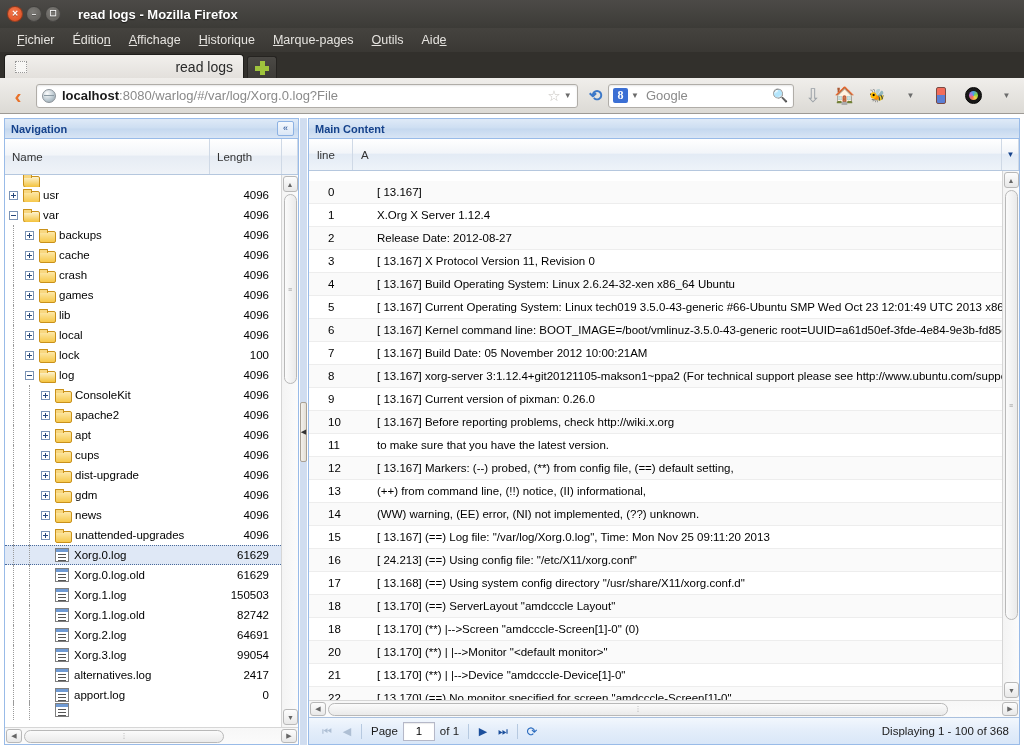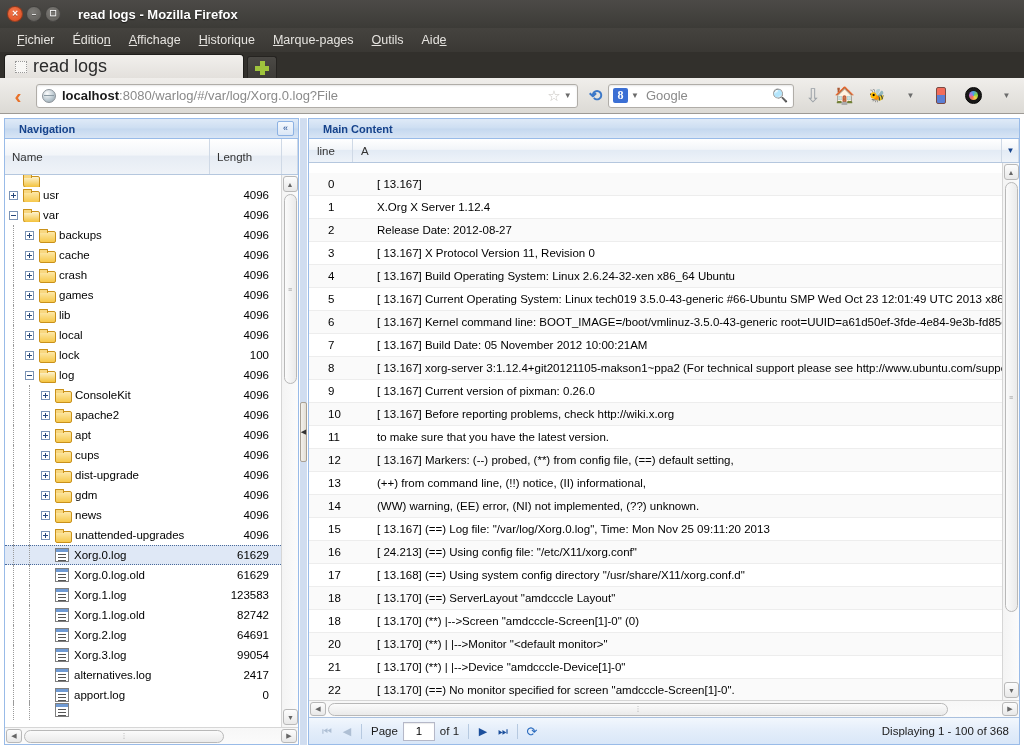--- a/index.html
+++ b/index.html
@@ -59,22 +59,23 @@
   }
   .tab {
     height: 24px;
     background: linear-gradient(to bottom, #f2f0ed, #e3e0dc);
     border: 1px solid #1f1e1b;
     border-bottom: none;
     border-radius: 4px 4px 0 0;
     display: flex; align-items: center;
     padding: 0 10px;
     min-width: 240px;
-    font-size: 18px;
+    font-size: 14px;
     color: #2a2a2a;
+    justify-content: space-between;
   }
   .tab-favicon {
     width: 12px; height: 12px;
     border: 1px dotted #999;
     margin-right: 6px;
     background: #f7f6f4;
   }
   .newtab {
     width: 30px; height: 22px;
     background: linear-gradient(to bottom, #4b4945, #3d3b37);
@@ -194,21 +195,21 @@
   .panel {
     border: 1px solid #99bbe8;
     background: #fff;
     display: flex; flex-direction: column;
   }
   .panel-header {
     height: 20px;
     background: linear-gradient(to bottom, #dfeaf7 0%, #cddef2 48%, #c5d8ef 52%, #d8e5f5 100%);
     border-bottom: 1px solid #99bbe8;
     display: flex; align-items: center; justify-content: space-between;
-    padding: 0 4px 0 14px;
+    padding: 0 4px 0 6px;
   }
   .panel-title {
     font-size: 11px; font-weight: bold; color: #15428b;
   }
   .collapse-btn {
     width: 17px; height: 15px;
     border: 1px solid #8db2e3;
     border-radius: 2px;
     background: linear-gradient(to bottom,#f4f8fd,#dcе8f7);
     background: linear-gradient(to bottom,#f4f8fd,#dbe7f6);
@@ -372,21 +373,21 @@
     background: linear-gradient(to right, #f3f1ec, #e2ded5);
     border: 1px solid #a9a195;
     border-radius: 2px;
     display:flex; align-items:center; justify-content:center;
     font-size: 7px; color:#333;
   }
 
   
   .main-panel { flex: 1; }
   .main-grid-head {
-    height: 24px;
+    height: 32px;
     display: flex;
     background: linear-gradient(to bottom, #ffffff 0%, #f2f5f9 45%, #e3ebf5 50%, #eef3f9 100%);
     border-bottom: 1px solid #b5c7de;
     position: relative;
   }
   .main-grid-head .hcell {
     display:flex; align-items:center; padding-left: 8px;
     font-size: 11.5px; color: #333;
     border-right: 1px solid #cfd9e6;
     height: 100%;
@@ -762,21 +763,21 @@
             <div class="tr-len">61629</div>
           </div>
           <div class="tree-row">
             <div class="tr-name">
               <span class="elbow line"></span>
               <span class="elbow line"></span>
               <span class="toggle-wrap line"></span>
               <span class="file-icon"></span>
               <span>Xorg.1.log</span>
             </div>
-            <div class="tr-len">123583</div>
+            <div class="tr-len">150503</div>
           </div>
           <div class="tree-row">
             <div class="tr-name">
               <span class="elbow line"></span>
               <span class="elbow line"></span>
               <span class="toggle-wrap line"></span>
               <span class="file-icon"></span>
               <span>Xorg.1.log.old</span>
             </div>
             <div class="tr-len">82742</div>

